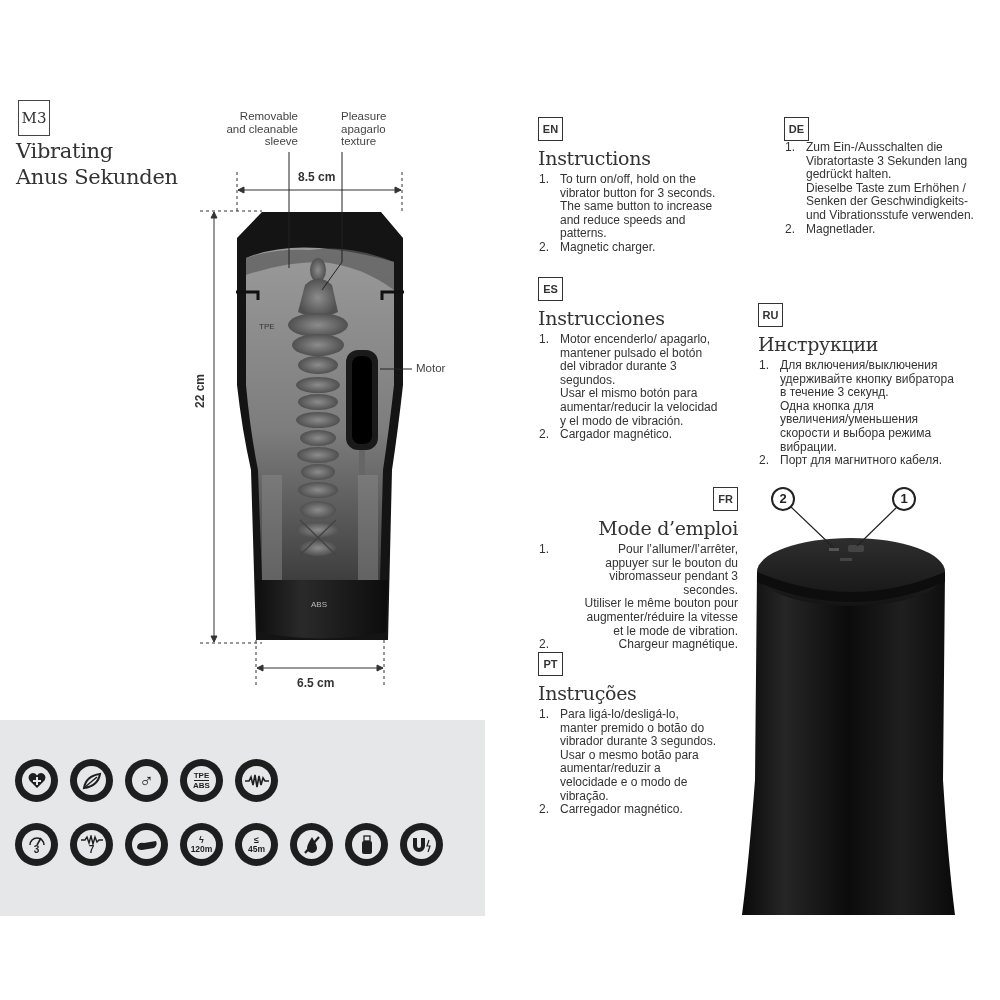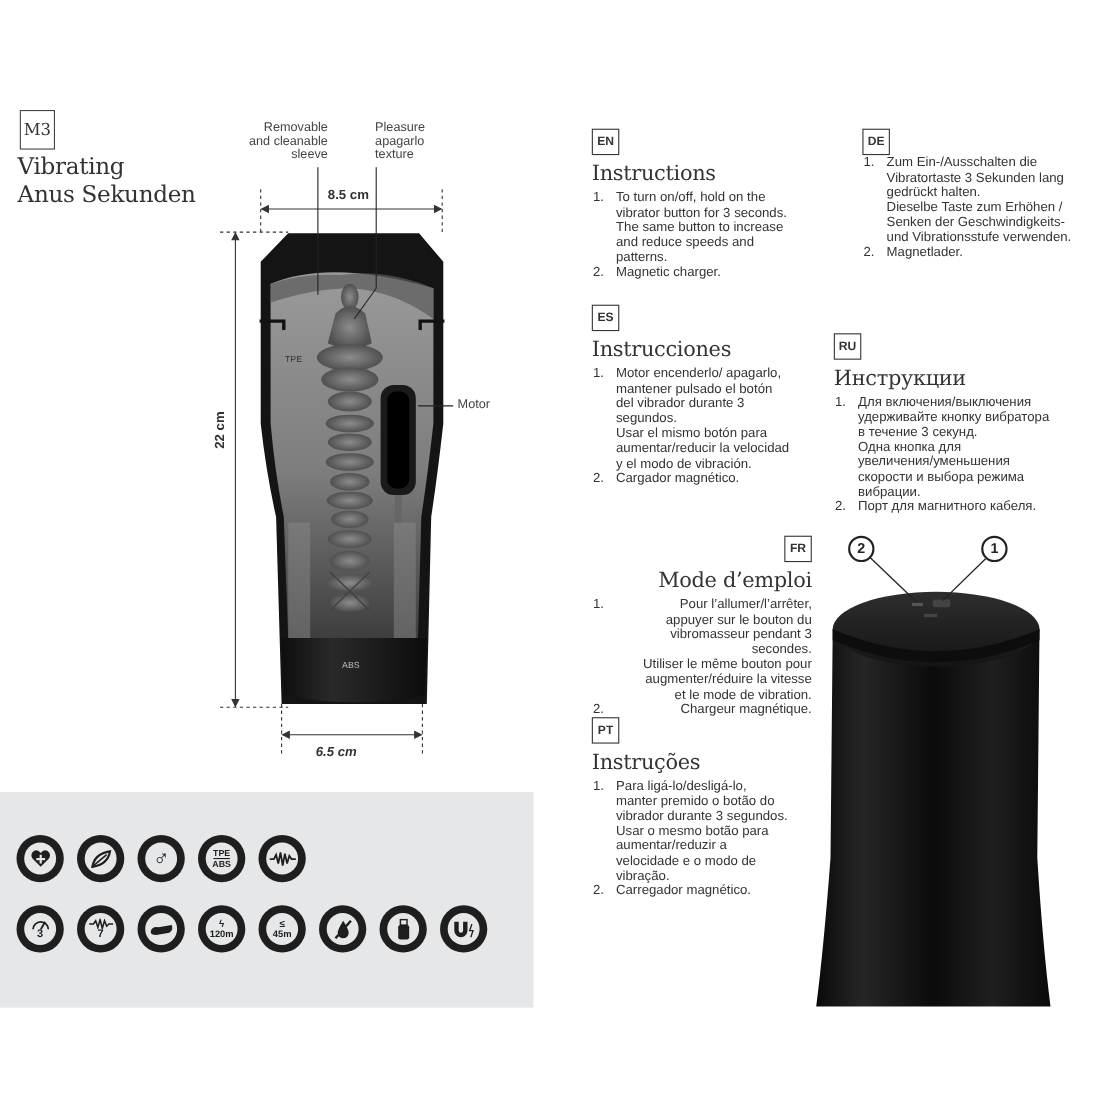--- a/index.html
+++ b/index.html
@@ -12,21 +12,21 @@
   .model-badge { left: 18px; top: 100px; width: 32px; height: 36px; border: 1.6px solid #444; font-family: "DejaVu Serif", serif; font-size: 15px; color: #333; display:flex; align-items:center; justify-content:center; }
   .product-title { left: 16px; top: 138px; font-family: "DejaVu Serif", serif; font-size: 21px; line-height: 26px; color: #333; letter-spacing: -0.3px; }
 
   
   .callout { font-size: 11.5px; line-height: 12.5px; color: #444; }
   .callout-sleeve { left: 200px; top: 110px; width: 98px; text-align: right; }
   .callout-texture { left: 341px; top: 110px; width: 70px; text-align: left; }
   .callout-motor { left: 416px; top: 362px; font-size: 11.5px; color: #444; }
   .dim-label { font-size: 12px; font-weight: bold; color: #333; }
   .dim-top { left: 298px; top: 170px; }
-  .dim-bottom { left: 287px; top: 676px; font-style: italic; }
+  .dim-bottom { left: 297px; top: 676px; }
   .dim-side { left: 193px; top: 408px; transform: rotate(-90deg); transform-origin: left top; font-size: 12px; font-weight: bold; color:#333; }
   .material-tpe { left: 259px; top: 322px; font-size: 8px; color: #333; }
   .material-abs { left: 311px; top: 600px; font-size: 8px; color: #bbb; }
 
   
   .lang-section { width: 200px; }
   .lang-badge { display: inline-flex; align-items: center; justify-content: center; width: 25px; height: 24px; border: 1.5px solid #333; font-size: 11px; font-weight: bold; color: #333; }
   .lang-title { font-family: "DejaVu Serif", serif; font-weight: normal; font-size: 19px; color: #333; margin-top: 6px; margin-bottom: 4px; letter-spacing: -0.3px; }
   ol.steps { list-style: none; counter-reset: step; }
   ol.steps li { position: relative; padding-left: 22px; font-size: 12px; line-height: 13.6px; color: #333; }

